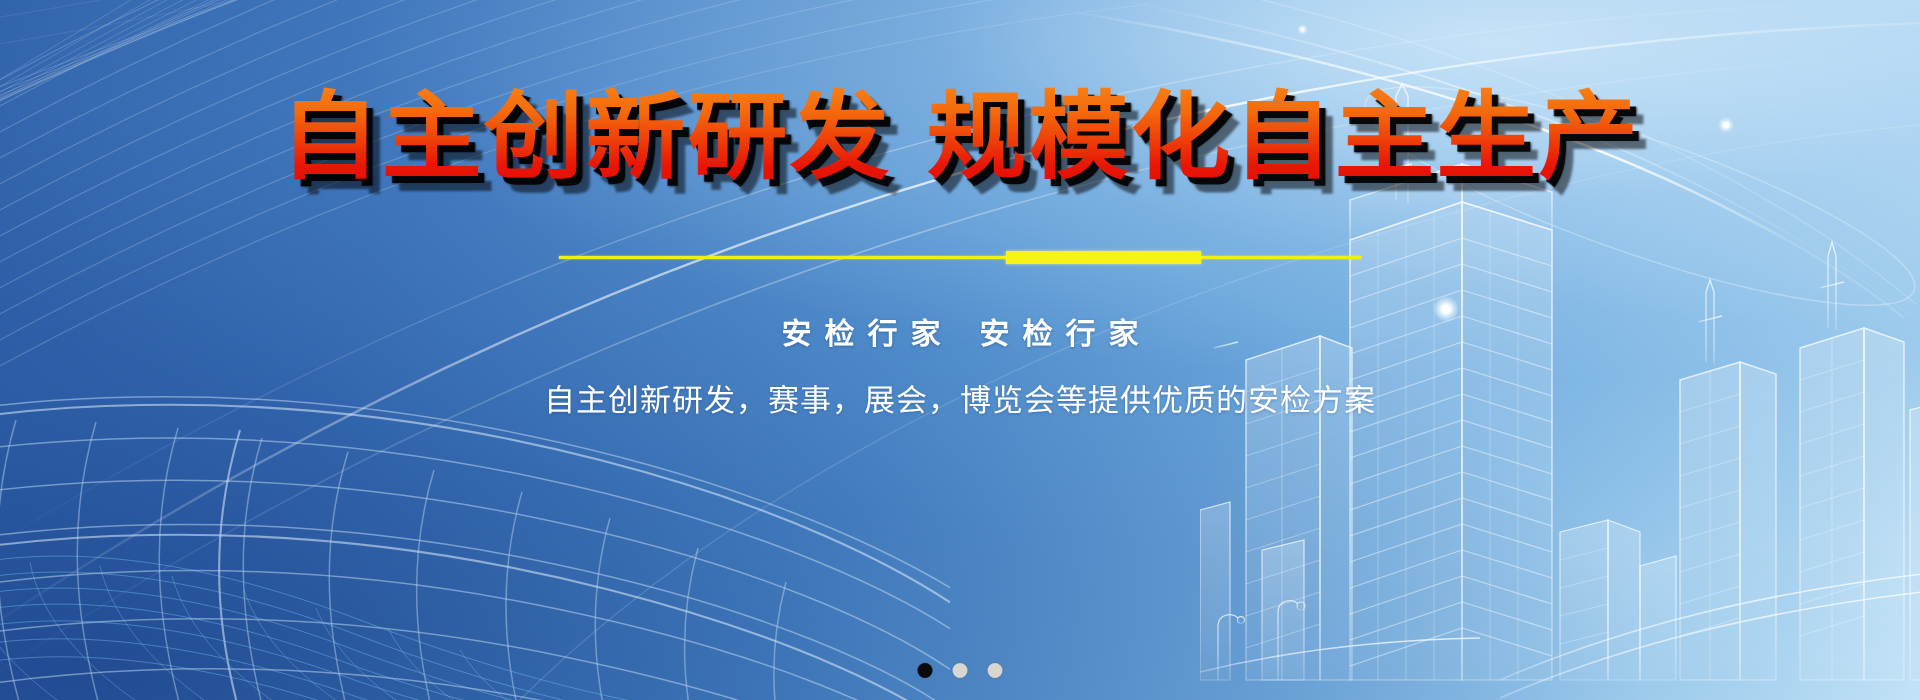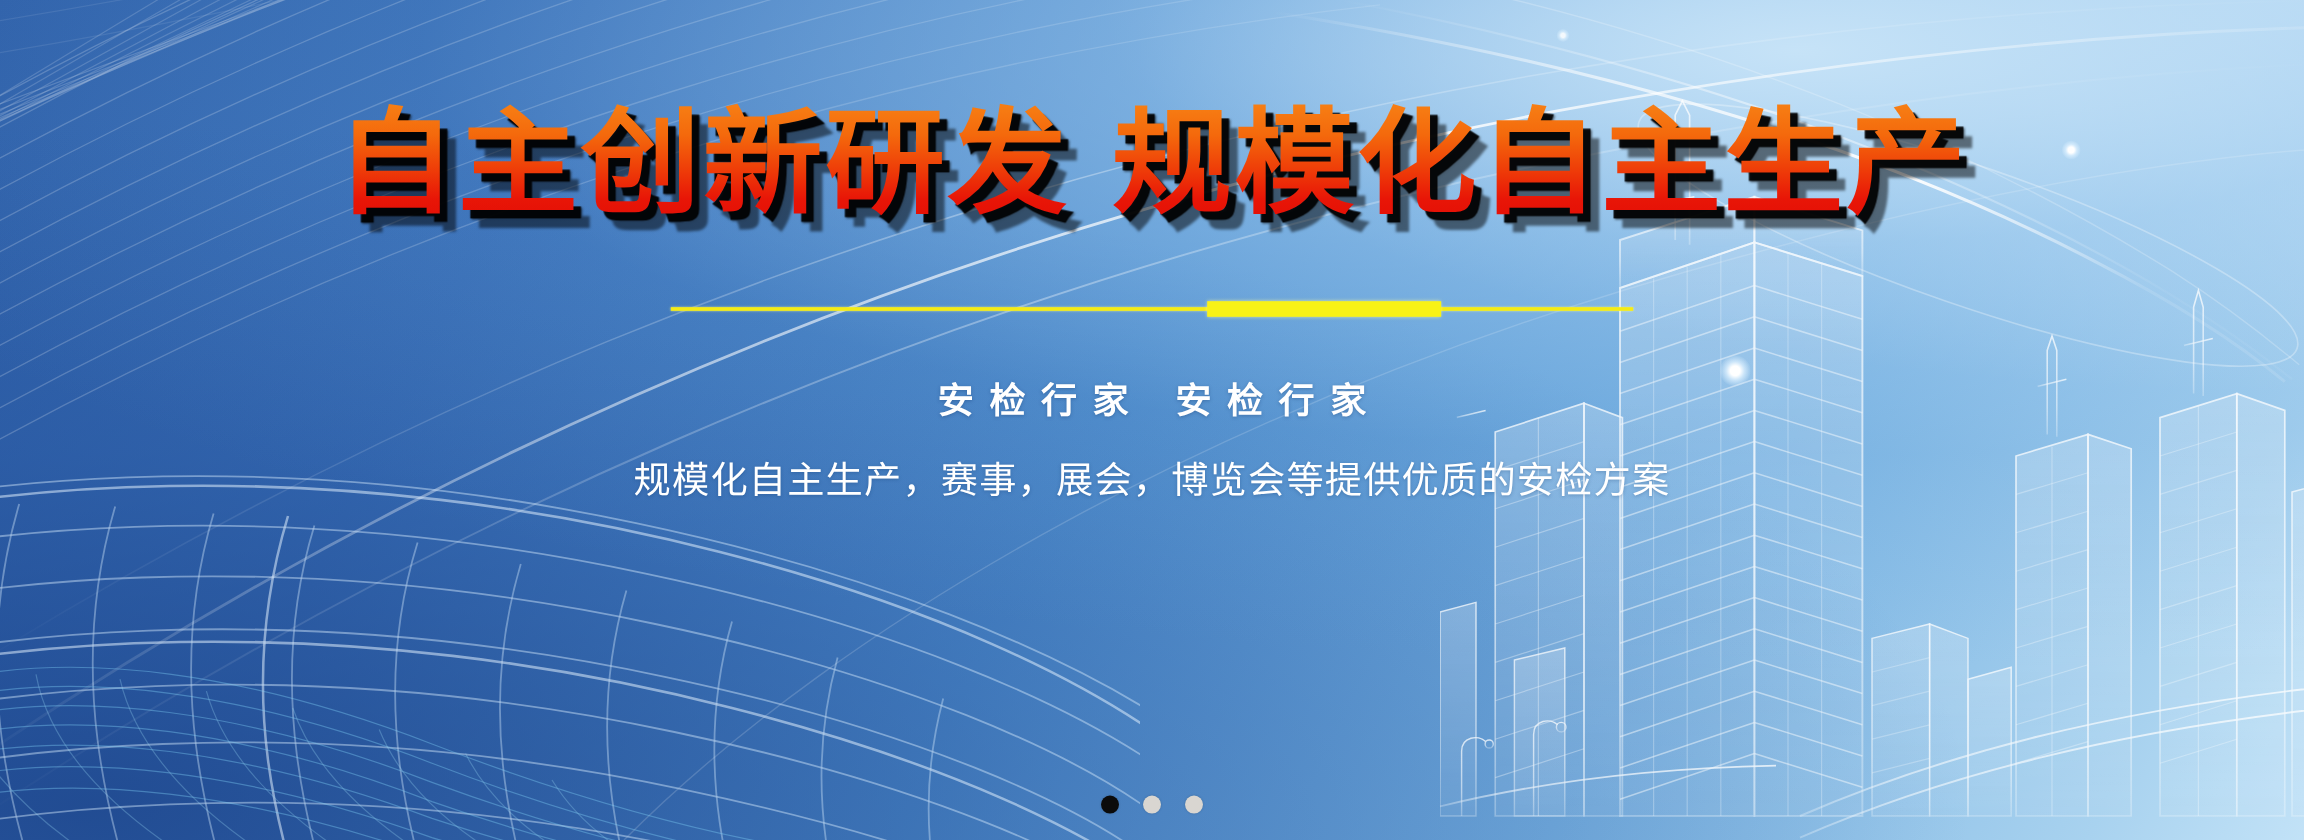--- a/index.html
+++ b/index.html
@@ -483,21 +483,21 @@
 
     <h1 class="headline"><span>自主创新研发</span><span class="gap"></span><span>规模化自主生产</span></h1>
 
     <div class="divider">
       <span class="thin"></span>
       <span class="thick"></span>
     </div>
 
     <div class="tagline"><span>安检行家</span><span class="sep"></span><span>安检行家</span></div>
 
-    <p class="description">规模化自主生产，赛事，展会，博览会等提供优质的安检方案</p>
+    <p class="description">自主创新研发，赛事，展会，博览会等提供优质的安检方案</p>
   </div>
 
   <div class="dots">
     <span class="dot active"></span>
     <span class="dot"></span>
     <span class="dot"></span>
   </div>
 
 </div>
 

